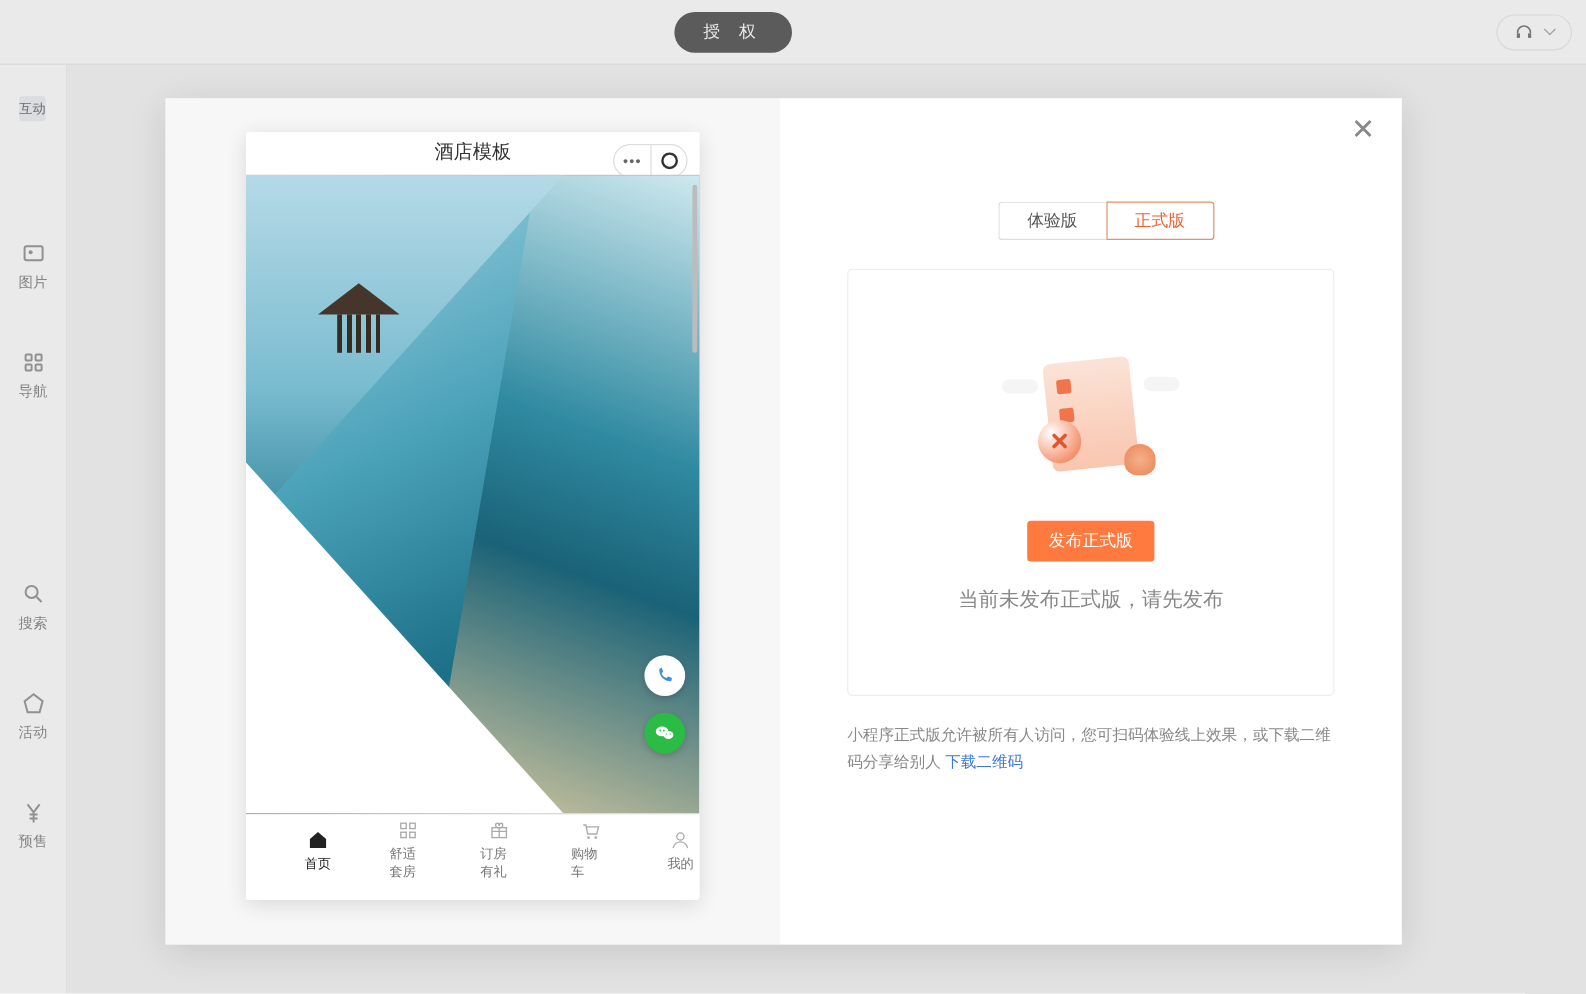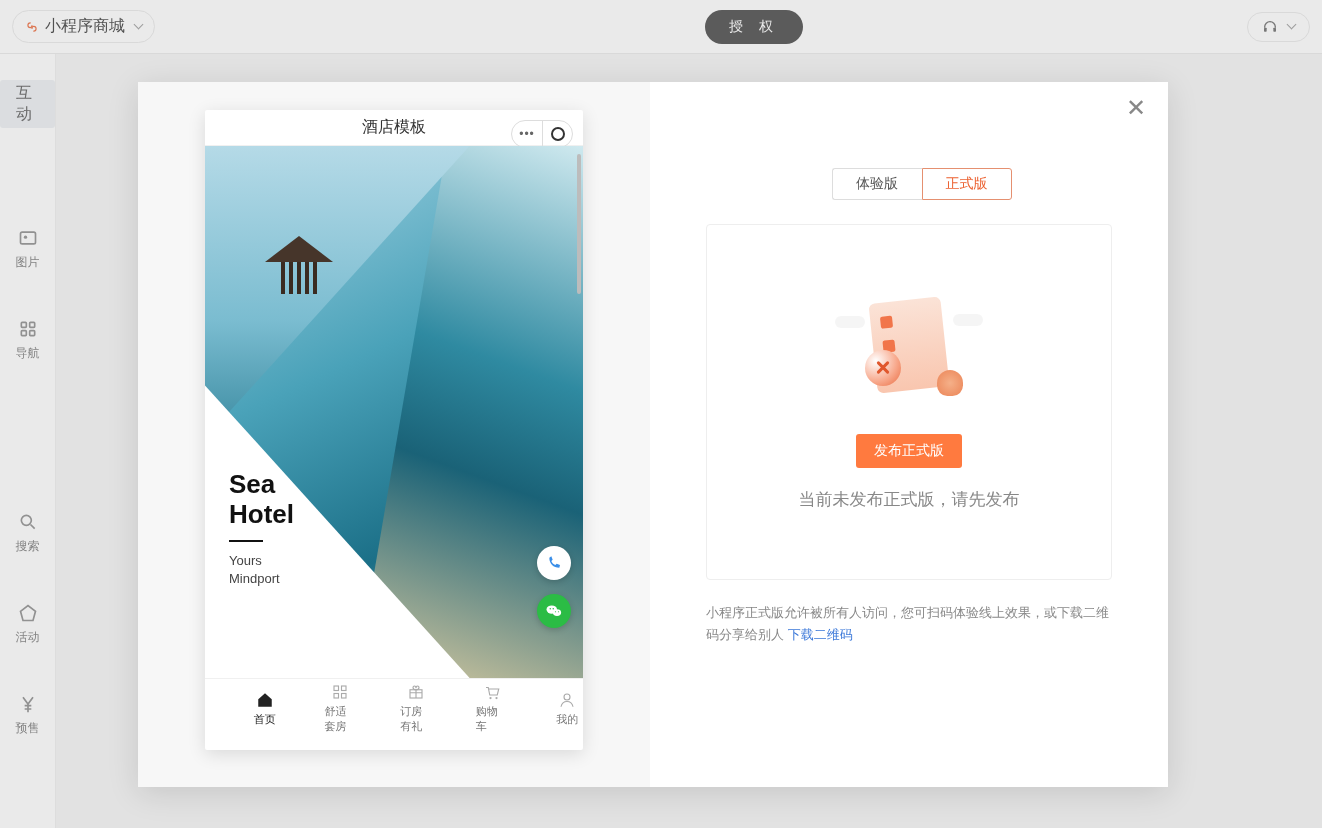--- a/index.html
+++ b/index.html
@@ -8,21 +8,21 @@
 
 .topbar { height: 54px; background: #fff; border-bottom: 1px solid #e8e8e8; display: flex; align-items: center; padding: 0 12px; }
 .product-selector { display: inline-flex; align-items: center; border: 1px solid #e8e8e8; border-radius: 18px; padding: 5px 12px; gap: 6px; cursor: pointer; }
 .product-selector svg { width: 14px; height: 14px; }
 .chev { border: solid #999; border-width: 0 1px 1px 0; padding: 3px; transform: rotate(45deg); margin-left: 4px; display: inline-block; margin-top: -4px; }
 .auth-btn { background: #404040; color: #fff; border: none; border-radius: 18px; padding: 8px 24px; cursor: pointer; font-size: 14px; margin-left: 550px; letter-spacing: 6px; }
 .headset { margin-left: auto; border: 1px solid #e8e8e8; border-radius: 18px; padding: 6px 14px; cursor: pointer; display: flex; align-items: center; gap: 6px; }
 
 
 .left-side { position: absolute; left: 0; top: 54px; width: 56px; bottom: 0; background: #fff; border-right: 1px solid #eee; }
-.side-chip { background: #ebeef2; color: #555; padding: 3px 16px; font-size: 16px; border-radius: 3px; display: inline-block; margin: 26px 0 0 0; }
+.side-chip { background: #ebeef2; color: #555; padding: 3px 0; font-size: 11px; border-radius: 3px; display: inline-block; margin: 26px 0 0 16px; }
 .side-item { margin-top: 120px; text-align: center; color: #777; font-size: 12px; }
 .side-item .ico { width: 20px; height: 20px; margin: 0 auto 6px; display: block; }
 
 
 .overlay-backdrop { position: absolute; inset: 0; background: rgba(170,170,170,0.25); }
 .modal { position: absolute; left: 138px; top: 82px; width: 1030px; height: 705px; background: #fff; box-shadow: 0 6px 30px rgba(0,0,0,0.12); display: flex; }
 .modal .left-pane { width: 512px; background: #f7f7f7; display: flex; flex-direction: column; align-items: center; padding-top: 28px; }
 .modal .right-pane { flex: 1; background: #fff; position: relative; padding: 40px 56px 30px; }
 .close-x { position: absolute; right: 16px; top: 10px; font-size: 24px; color: #888; cursor: pointer; background: #fff; padding: 2px 6px; }
 
@@ -78,28 +78,20 @@
 .c2 { right: -14px; top: 20px; }
 .publish-btn { background: #ff7a3f; color: #fff; border: none; border-radius: 3px; padding: 8px 18px; cursor: pointer; font-size: 14px; }
 .hint { color: #888; font-size: 17px; }
 .desc { margin-top: 22px; color: #888; font-size: 13px; line-height: 1.7; }
 .desc a { color: #3b78d9; text-decoration: none; cursor: pointer; }
 </style>
 </head>
 <body>
 
 <div class="topbar">
-  <div class="product-selector">
-    <svg viewBox="0 0 24 24" fill="none">
-      <path d="M9 5c-2 0-4 1.6-4 4s2 4 4 4 3-1 3-3.5" stroke="#ec6333" stroke-width="2" stroke-linecap="round"></path>
-      <path d="M15 19c2 0 4-1.6 4-4s-2-4-4-4-3 1-3 3.5" stroke="#ec6333" stroke-width="2" stroke-linecap="round"></path>
-    </svg>
-    <span>小程序商城</span>
-    <span class="chev"></span>
-  </div>
   <button class="auth-btn">授 权</button>
   <div class="headset">
     <svg width="16" height="16" viewBox="0 0 24 24" fill="none">
       <path d="M4 13v-1a8 8 0 1 1 16 0v1" stroke="#666" stroke-width="2"></path>
       <rect x="3" y="13" width="4" height="6" rx="1" fill="#666"></rect>
       <rect x="17" y="13" width="4" height="6" rx="1" fill="#666"></rect>
     </svg>
     <span class="chev"></span>
   </div>
 </div>
@@ -153,27 +145,20 @@
         <div class="capsule">
           <div class="dot-btn"></div>
           <div class="circ-btn"></div>
         </div>
       </div>
       <div class="phone-body">
         <div class="beach-right"></div>
         <div class="tri-top"></div>
         <div class="hut"></div>
         <div class="tri-bot"></div>
-        <div class="hotel-copy">
-          <div class="big">Sea</div>
-          <div class="big">Hotel</div>
-          <div class="bar"></div>
-          <div class="small">Yours</div>
-          <div class="small">Mindport</div>
-        </div>
         <div class="float-btn float-phone">
           <svg width="16" height="16" viewBox="0 0 24 24">
               <path d="M5 4c0 9 6 15 15 15l1-4-5-2-2 2c-3-1-5-3-6-6l2-2-2-5z" fill="#3a8ee8"></path>
             </svg>
         </div>
         <div class="float-btn float-wechat">
           <svg width="18" height="18" viewBox="0 0 24 24">
               <ellipse cx="9" cy="10" rx="7" ry="5.5" fill="#fff"></ellipse>
               <ellipse cx="16" cy="14" rx="5.5" ry="4.5" fill="#fff"></ellipse>
               <circle cx="7" cy="9" r="1" fill="#2bbc45"></circle>

